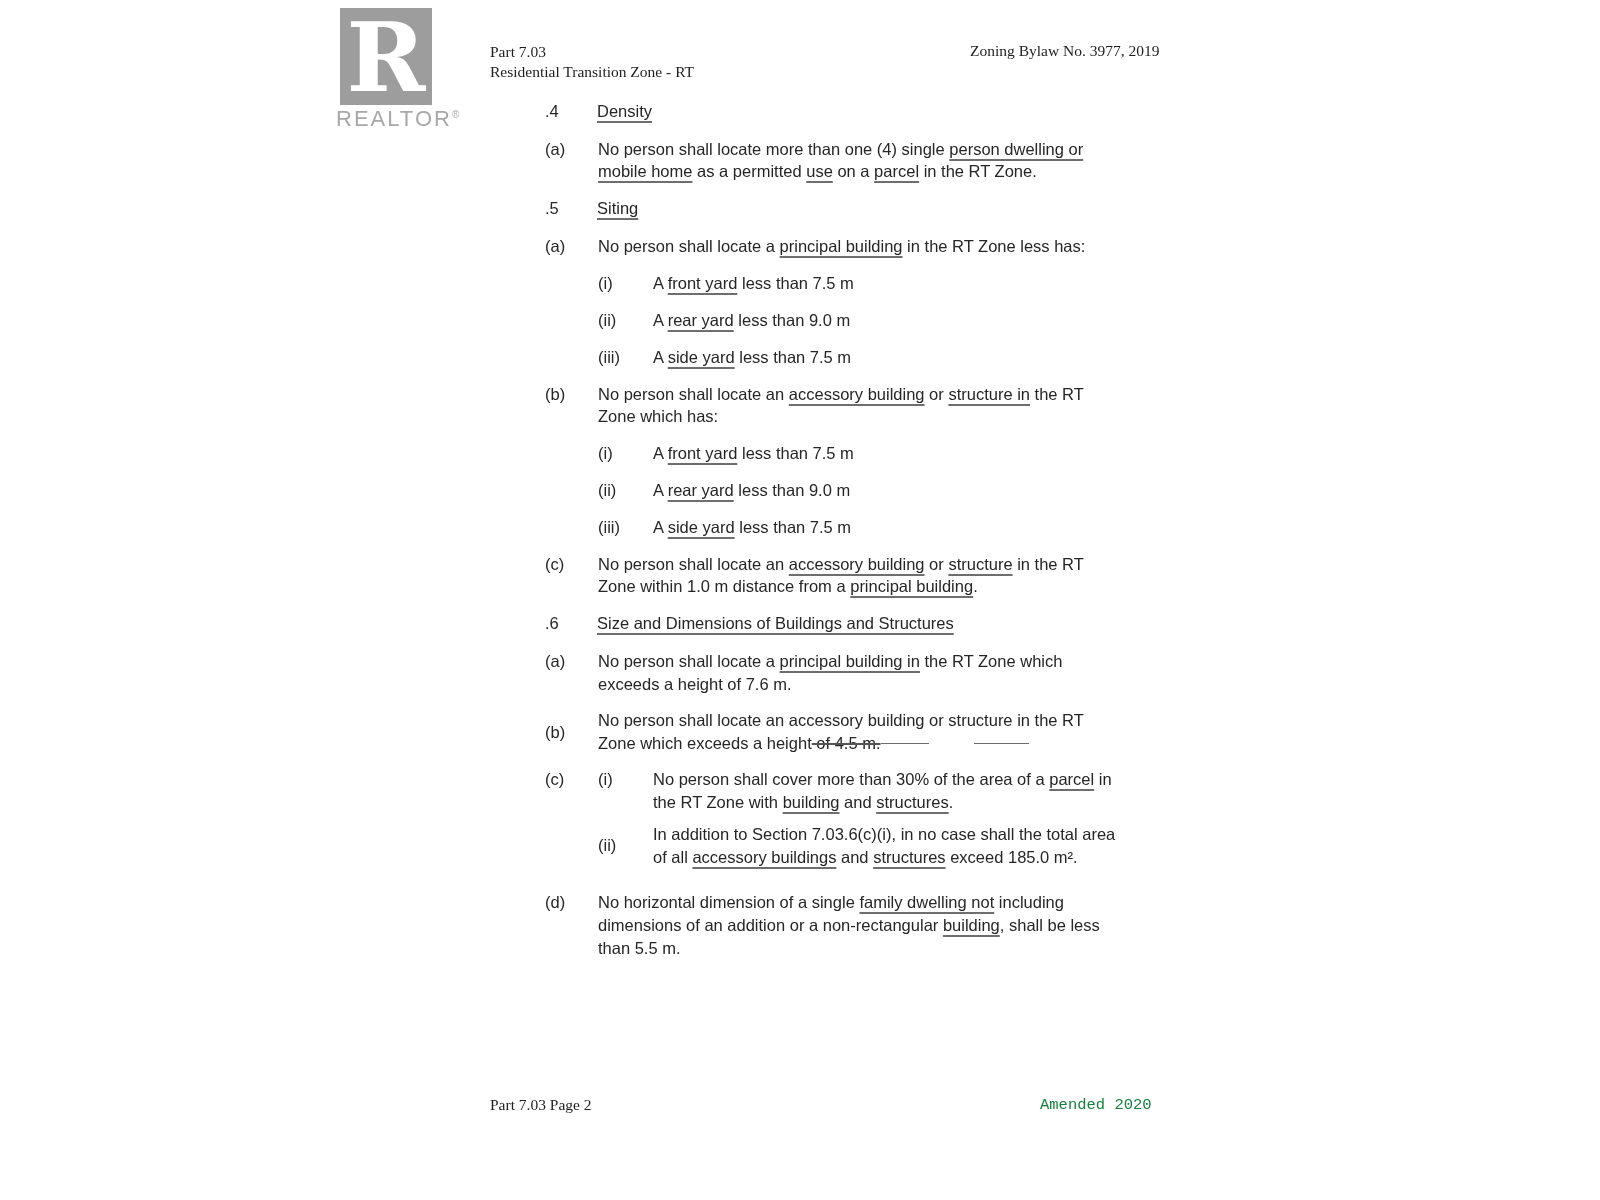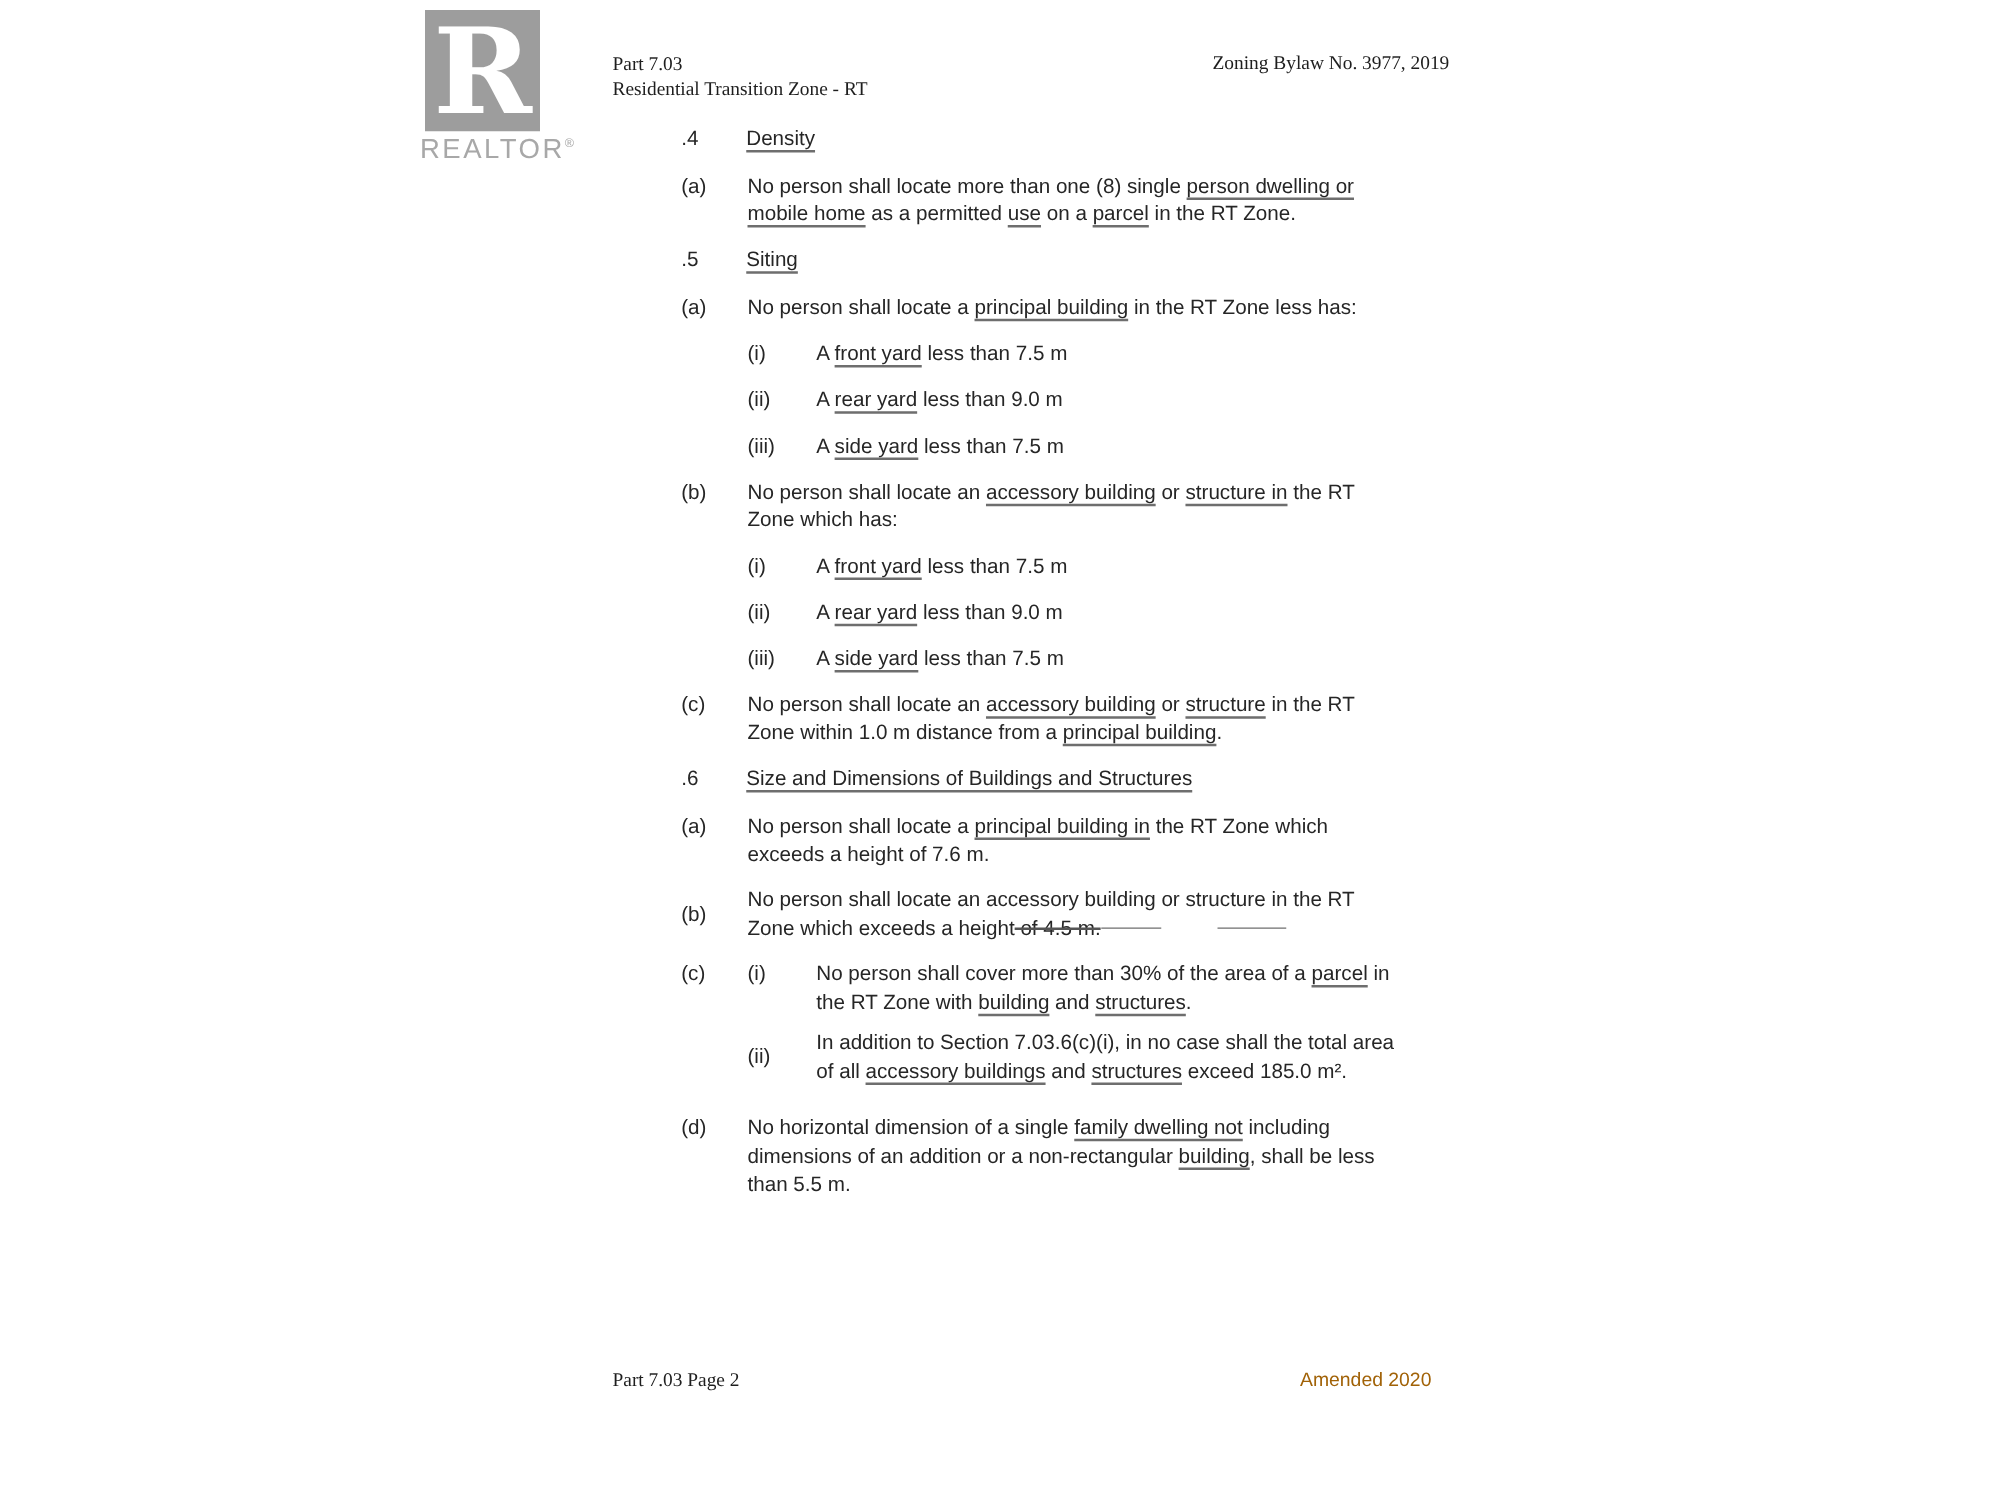--- a/index.html
+++ b/index.html
@@ -52,21 +52,21 @@
     position: absolute; left: 970px; top: 42px;
     font-family: "Liberation Serif", serif;
     font-size: 15.5px; color: #1e1e1e;
   }
   .footer-left {
     position: absolute; left: 490px; top: 1096px;
     font-family: "Liberation Serif", serif; font-size: 15.5px; color: #1e1e1e;
   }
   .footer-right {
     position: absolute; left: 1040px; top: 1096px;
-    font-family: Liberation Sans, sans-serif; font-size: 15.5px; color: #a16207;
+    font-family: Liberation Mono, monospace; font-size: 15.5px; color: #15803d;
   }
 
   
   .content {
     position: absolute; left: 545px; top: 100px; width: 660px;
     font-size: 16.5px; line-height: 22px;
   }
   .introrow { display: flex; margin-left: 105px; margin-bottom: 16px; }
   .hrow { display: flex; margin-bottom: 16px; }
   .num { display: inline-block; width: 52px; flex-shrink: 0; }
@@ -127,21 +127,21 @@
     <div>
         <section class="section section-i0">
           <div class="hrow">
             <span class="num">.4</span>
             <span class="u">Density</span>
           </div>
           <div class="items">
             <div class="item">
               <span class="lbl2">(a)</span>
               <div class="ibody">
-                <p class="para"><span>No person shall locate more than one (8) single </span><span class="u">person dwelling or</span><br><span class="u">mobile home</span><span> as a permitted </span><span class="u">use</span><span> on a </span><span class="u">parcel</span><span> in the RT Zone.</span></p>
+                <p class="para"><span>No person shall locate more than one (4) single </span><span class="u">person dwelling or</span><br><span class="u">mobile home</span><span> as a permitted </span><span class="u">use</span><span> on a </span><span class="u">parcel</span><span> in the RT Zone.</span></p>
               </div>
             </div>
           </div>
         </section>
         <section class="section section-i1">
           <div class="hrow">
             <span class="num">.5</span>
             <span class="u">Siting</span>
           </div>
           <div class="items">

